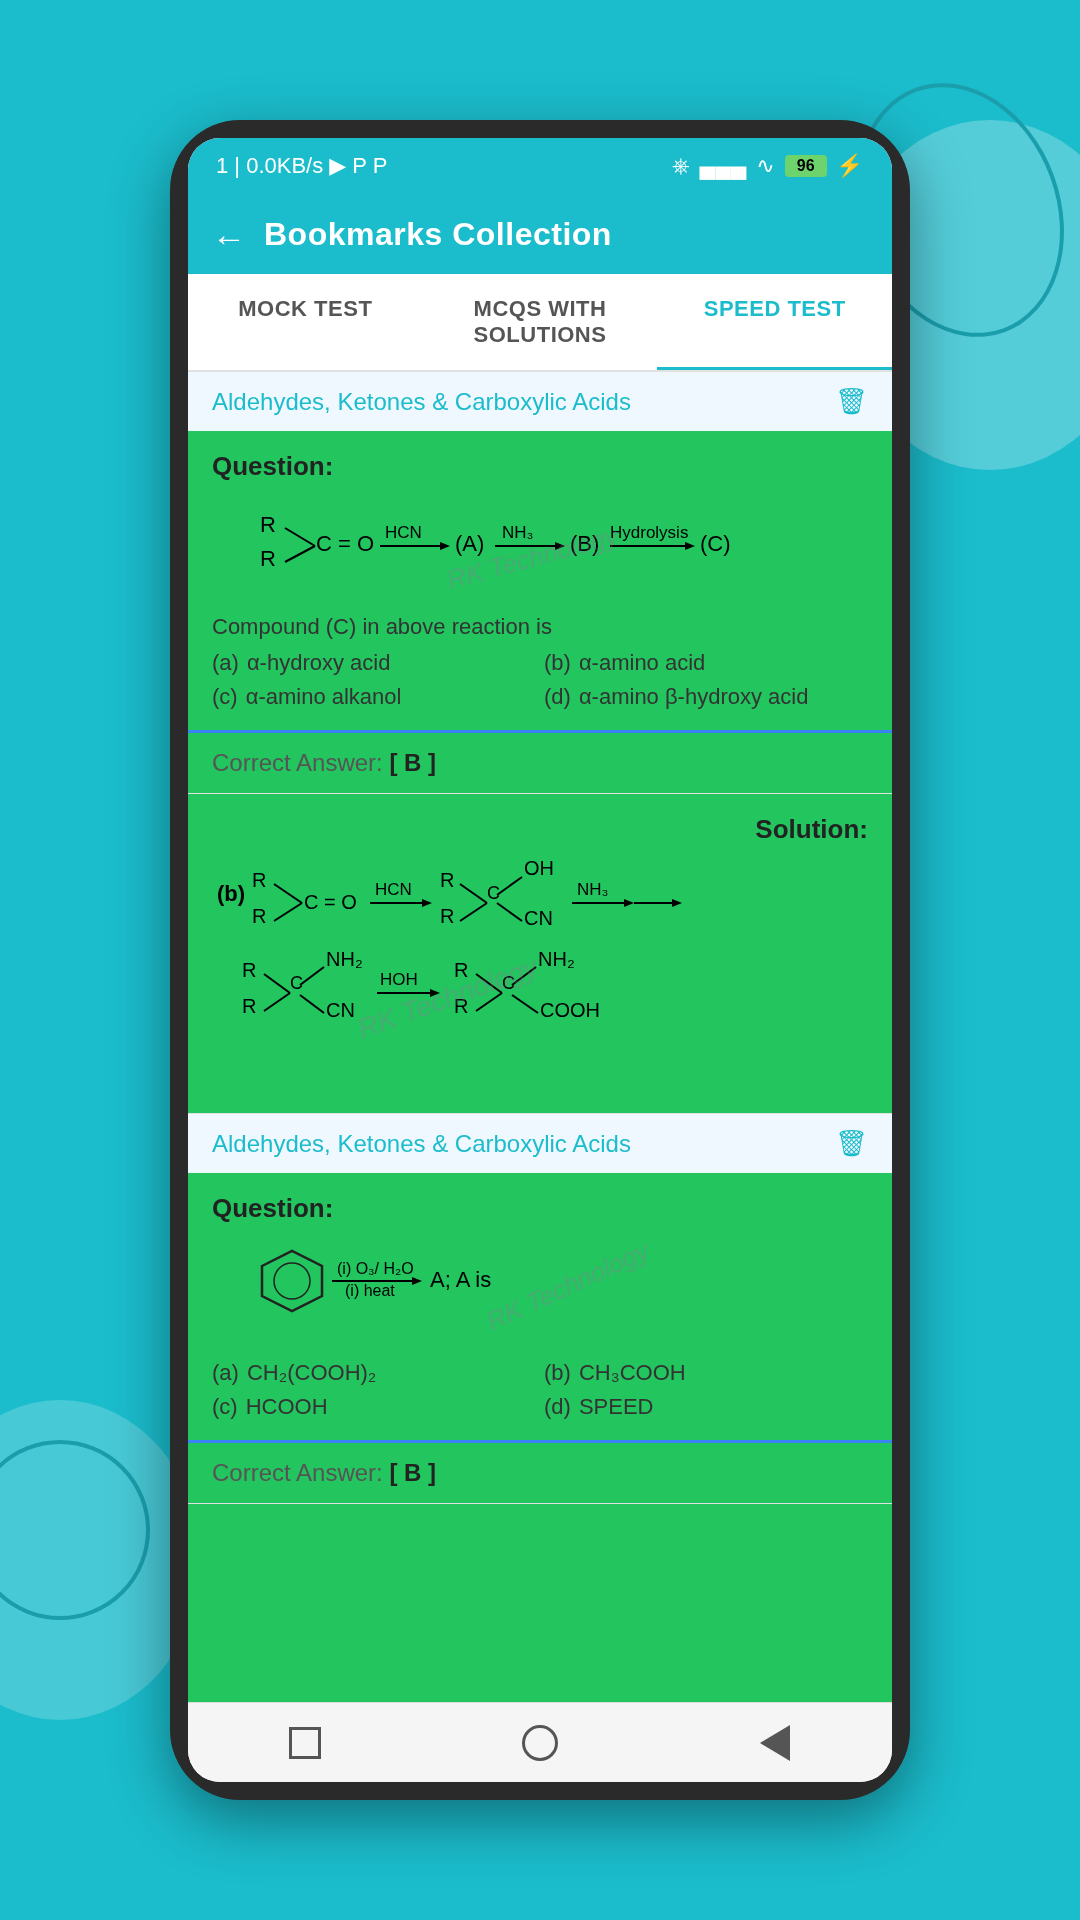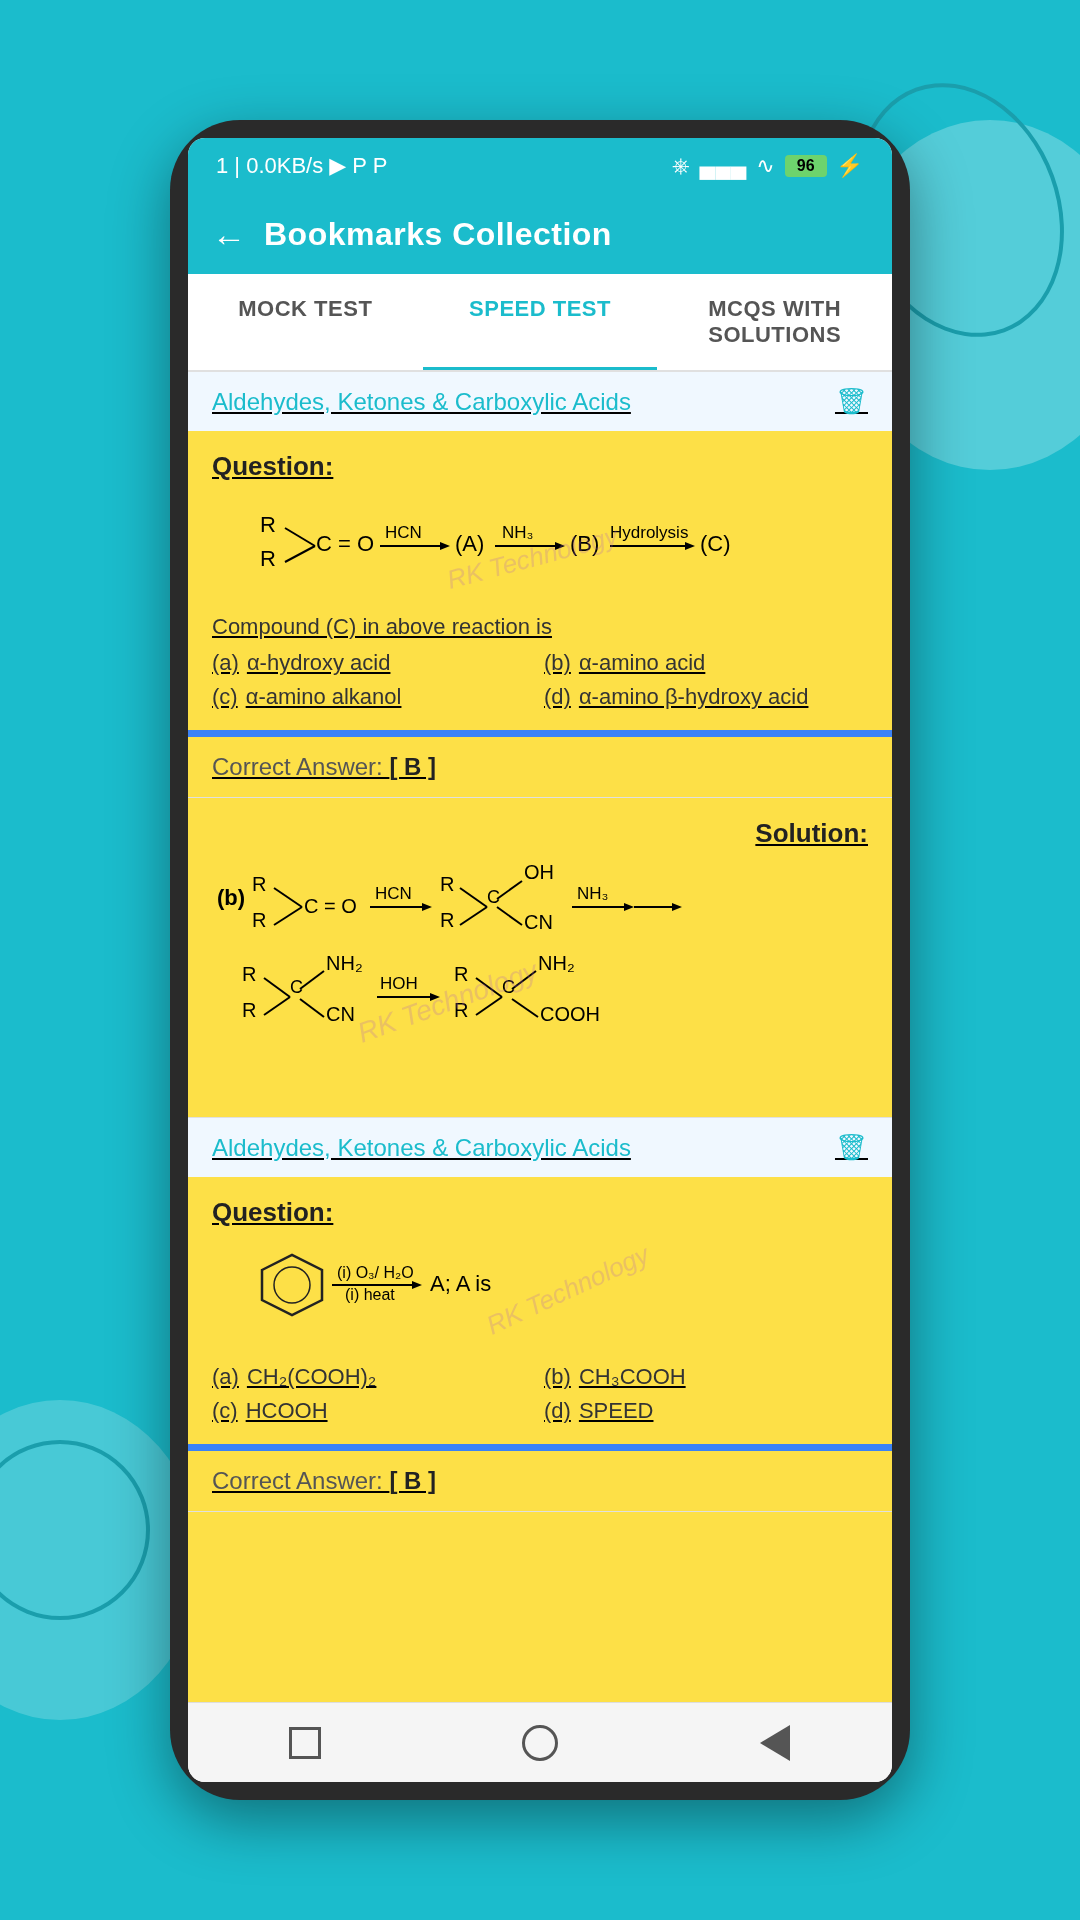--- a/index.html
+++ b/index.html
@@ -63,21 +63,21 @@
       background: #2a2a2a;
       border-radius: 70px;
       padding: 18px;
       position: relative;
       box-shadow: 0 20px 60px rgba(0,0,0,0.4);
     }
     .phone-inner {
       width: 100%;
       height: 100%;
       background: #fff;
-      border-radius: 17px;
+      border-radius: 32px;
       overflow: hidden;
       display: flex;
       flex-direction: column;
     }
 
     
     .status-bar {
       background: #1bbccc;
       height: 56px;
       display: flex;
@@ -152,22 +152,21 @@
     }
     .tab.selected {
       color: #1bbccc;
       border-bottom: 3px solid #1bbccc;
     }
 
     
     .content {
       flex: 1;
       overflow-y: auto;
-      background: #fde047;
-      text-decoration: underline;
+      background: #22c55e;
     }
 
     
     .section-header {
       background: #f0f8ff;
       padding: 14px 24px;
       display: flex;
       align-items: center;
       justify-content: space-between;
     }
@@ -178,21 +177,21 @@
     }
     .delete-icon {
       color: #1bbccc;
       font-size: 26px;
       cursor: pointer;
     }
 
     
     .question-block {
       padding: 20px 24px;
-      border-bottom: 7px solid #3b82f6;
+      border-bottom: 3px solid #3b82f6;
     }
     .question-label {
       font-size: 26px;
       font-weight: bold;
       color: #222;
       margin-bottom: 12px;
     }
     .chem-text {
       font-size: 22px;
       color: #333;
@@ -306,25 +305,25 @@
 
     <div class="header">
       <span class="back-arrow">←</span>
       <span class="header-title">Bookmarks Collection</span>
     </div>
 
     <div class="tabs">
       <div class="tab">
         <span>MOCK TEST</span>
       </div>
+      <div class="tab">
+        <span>MCQS WITH SOLUTIONS</span>
+      </div>
       <div class="tab selected">
         <span>SPEED TEST</span>
-      </div>
-      <div class="tab">
-        <span>MCQS WITH SOLUTIONS</span>
       </div>
     </div>
 
     <div class="content">
 
       <div class="section-header">
         <span class="section-title">Aldehydes, Ketones &amp; Carboxylic Acids</span>
         <span class="delete-icon">🗑</span>
       </div>
 

